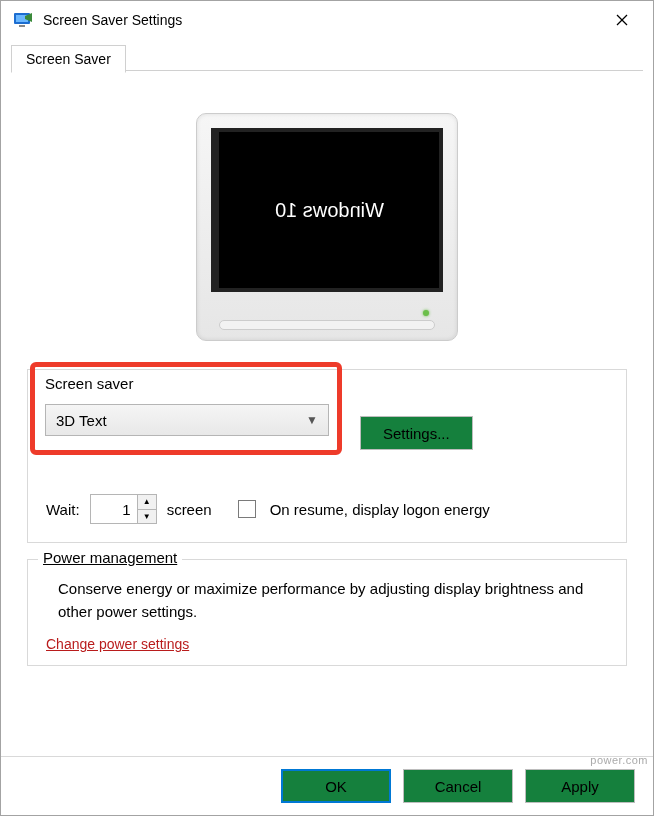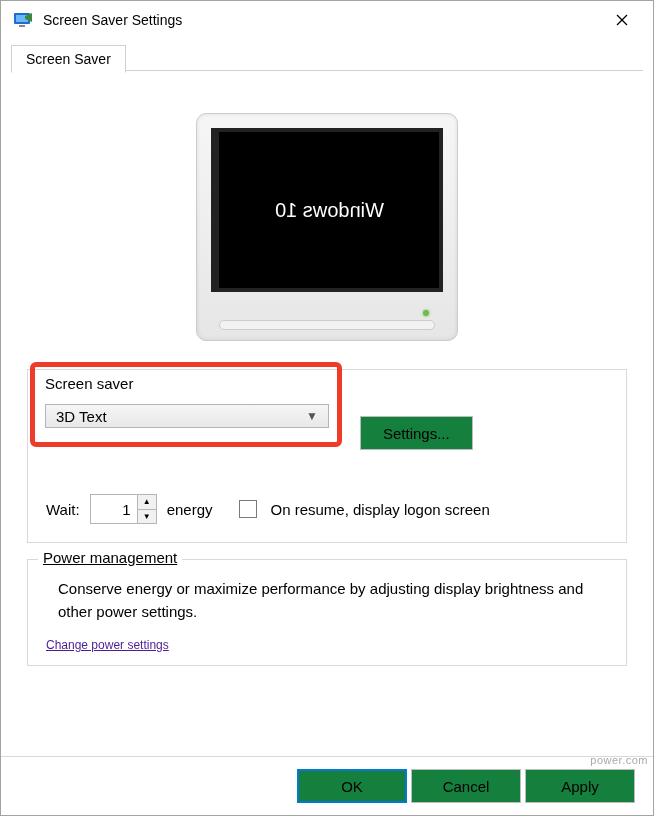--- a/index.html
+++ b/index.html
@@ -25,42 +25,42 @@
     .screen-text span { font-weight: 300; font-size: 20px; }
     .monitor-base { position: absolute; bottom: 10px; left: 22px; right: 22px; height: 10px; border: 1px solid #ccc; border-radius: 5px; background: #f2f2f2; }
     .monitor-led { position: absolute; right: 28px; bottom: 24px; width: 6px; height: 6px; background: #6bbf4a; border-radius: 50%; box-shadow: 0 0 3px #6bbf4a; }
 
     .fieldset { border: 1px solid #d9d9d9; padding: 14px 18px 12px 18px; margin-bottom: 16px; position: relative; }
     .fieldset-legend { position: absolute; top: -11px; left: 10px; background: #fff; padding: 0 5px; font-size: 15px; text-decoration: underline; }
 
     .highlight-box { border: 5px solid #ee3b2a; padding: 8px 10px 14px 10px; border-radius: 6px; width: 312px; position: absolute; }
     .highlight-label { font-size: 15px; margin-bottom: 12px; display: block; }
 
-    .select { width: 284px; height: 24px; border: 1px solid #b5b5b5; background: linear-gradient(#f5f5f5, #e8e8e8); padding: 0 10px; display: flex; align-items: center; justify-content: space-between; font-size: 15px; cursor: pointer; }
+    .select { width: 284px; height: 32px; border: 1px solid #b5b5b5; background: linear-gradient(#f5f5f5, #e8e8e8); padding: 0 10px; display: flex; align-items: center; justify-content: space-between; font-size: 15px; cursor: pointer; }
     .select .chev { font-size: 12px; color: #555; }
 
     .saver-row { display: flex; align-items: flex-start; gap: 10px; }
     .saver-left { width: 304px; height: 82px; position: relative; }
     .btn-row { display: flex; gap: 12px; margin-top: 40px; }
     .btn { height: 34px; border: 1px solid #bdbdbd; background: #15803d; padding: 0 22px; font-size: 15px; cursor: pointer; display: flex; align-items: center; justify-content: center; }
     .btn.primary { border: 2px solid #0078d4; }
 
     .wait-row { display: flex; align-items: center; gap: 10px; font-size: 15px; }
     .spinner { display: flex; align-items: stretch; border: 1px solid #b5b5b5; height: 30px; }
     .spinner input { width: 46px; border: none; text-align: right; padding-right: 6px; font-size: 15px; outline: none; }
     .spinner-btns { display: flex; flex-direction: column; border-left: 1px solid #b5b5b5; }
     .spinner-btn { width: 18px; flex: 1; display: flex; align-items: center; justify-content: center; background: #f1f1f1; font-size: 8px; cursor: pointer; border: none; padding: 0; }
     .spinner-btn:first-child { border-bottom: 1px solid #b5b5b5; }
 
     .checkbox { width: 18px; height: 18px; border: 1px solid #7a7a7a; margin-right: 4px; display: inline-block; vertical-align: middle; }
 
     .power-text { font-size: 15px; line-height: 1.5; margin: 4px 0 12px 12px; }
-    .link { color: #4c1d95; text-decoration: underline; font-size: 12px; cursor: pointer; display: inline-block; }
+    .link { color: #b91c1c; text-decoration: underline; font-size: 14px; cursor: pointer; display: inline-block; }
 
-    .footer { border-top: 1px solid #d9d9d9; padding: 12px 18px; display: flex; justify-content: flex-end; gap: 4px; }
+    .footer { border-top: 1px solid #d9d9d9; padding: 12px 18px; display: flex; justify-content: flex-end; gap: 12px; }
     .footer .btn { width: 110px; }
 
     .watermark { position: absolute; right: 6px; bottom: 50px; font-size: 11px; color: #aaa; letter-spacing: 0.5px; }
   </style>
 </head>
 <body>
 
 <div class="window">
 
   <div class="titlebar">
@@ -118,24 +118,24 @@
 
       <div class="wait-row" style="margin-top:36px;">
         <span>Wait:</span>
         <div class="spinner">
           <input type="text" value="1" style="">
           <div class="spinner-btns">
             <button class="spinner-btn">▲</button>
             <button class="spinner-btn">▼</button>
           </div>
         </div>
-        <span>energy</span>
+        <span>screen</span>
         <span style="width:6px;"></span>
         <span class="checkbox"></span>
-        <span>On resume, display logon screen</span>
+        <span>On resume, display logon energy</span>
       </div>
     </div>
 
     <div class="fieldset">
       <span class="fieldset-legend">Power management</span>
       <p class="power-text">Conserve energy or maximize performance by adjusting display brightness and other power settings.</p>
       <a class="link">Change power settings</a>
     </div>
 
   </div>

